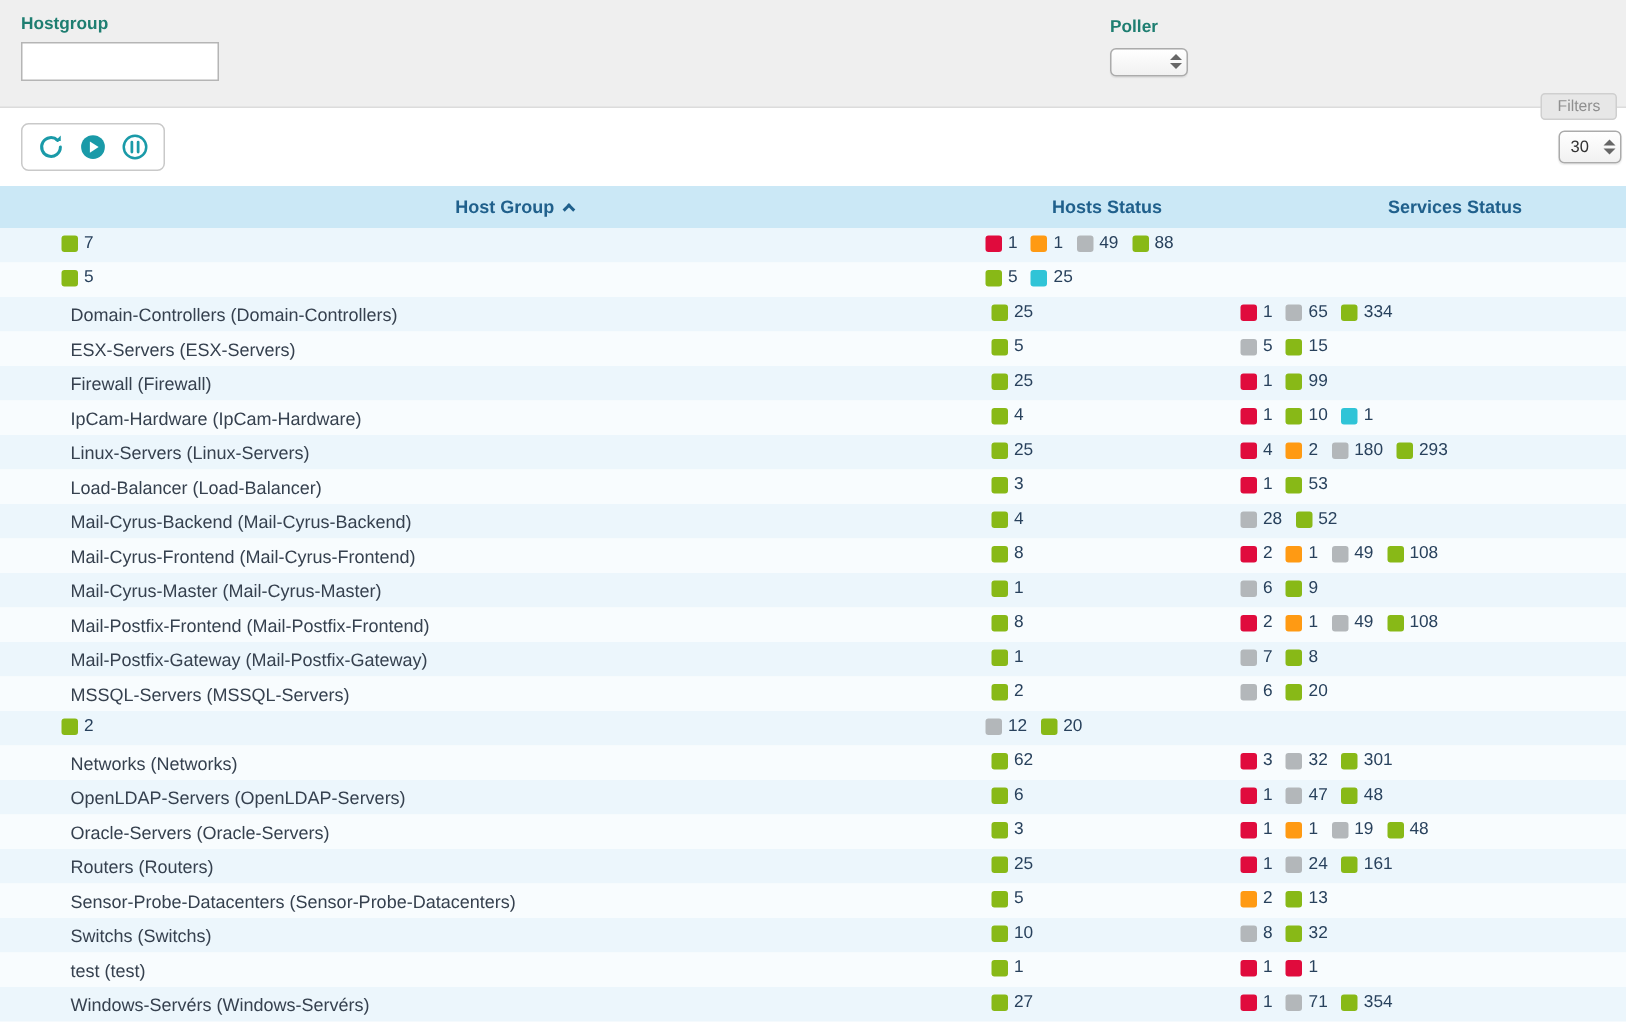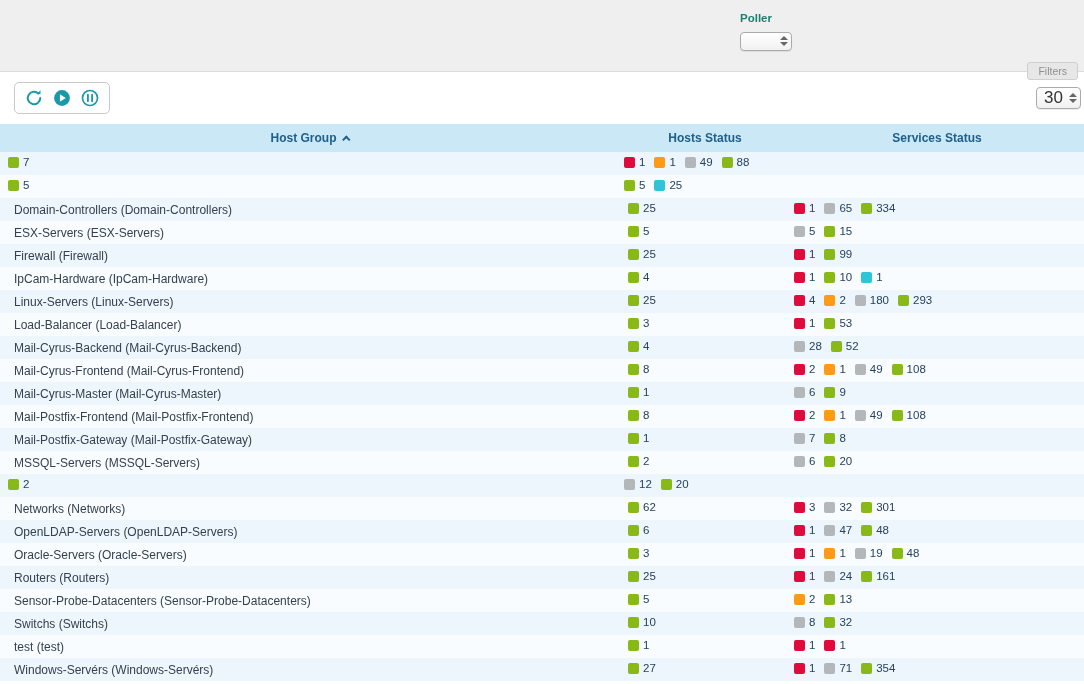--- a/index.html
+++ b/index.html
@@ -24,21 +24,21 @@
     background: #ffffff; padding: 0 6px; font-size: 12px;
     font-family: "Liberation Sans", sans-serif;
   }
   .poller-block { position: absolute; left: 740px; top: 12px; }
   .mini-select {
     display: inline-flex; align-items: center; justify-content: space-between;
     min-width: 52px; height: 19px; padding: 0 3px 0 7px;
     border: 1px solid #ababab; border-radius: 4px;
     background: linear-gradient(#ffffff, #f1f1f1);
     box-shadow: 0 1px 1px rgba(0,0,0,.08);
-    cursor: default; font-size: 17px; color: #333;
+    cursor: default; font-size: 11px; color: #333;
   }
   .arrows { display: inline-flex; flex-direction: column; gap: 2px; margin-left: 6px; }
   .arrows .up {
     width: 0; height: 0; border-left: 4px solid transparent;
     border-right: 4px solid transparent; border-bottom: 4px solid #666;
   }
   .arrows .down {
     width: 0; height: 0; border-left: 4px solid transparent;
     border-right: 4px solid transparent; border-top: 4px solid #666;
   }
@@ -56,21 +56,21 @@
   .btn-group {
     display: inline-flex; align-items: center; gap: 8px;
     border: 1px solid #c9c9c9; border-radius: 5px;
     background: #ffffff; padding: 5px 9px;
   }
   .icon-btn { width: 20px; height: 20px; cursor: pointer; display: inline-flex; }
   .icon-btn svg { width: 100%; height: 100%; }
   .page-select { min-width: 42px; height: 22px; }
 
   
-  .grid-row { display: grid; grid-template-columns: 620px 170px 294px; }
+  .grid-row { display: grid; grid-template-columns: 620px 170px 294px; padding-left: 33px; }
   .thead {
     background: #cbe8f6; color: #20608c; font-weight: bold;
     font-size: 12px; height: 28px; align-items: center;
   }
   .thead .th { text-align: center; cursor: pointer; }
   .caret-up {
     display: inline-block; width: 6px; height: 6px;
     border-left: 2px solid #20608c; border-top: 2px solid #20608c;
     transform: rotate(45deg) translateY(1px); margin-left: 7px;
   }
@@ -82,20 +82,24 @@
   .cell.hosts { padding-left: 8px; }
   .cell.services { padding-left: 4px; }
   .status { display: inline-flex; align-items: center; margin-right: 9px; cursor: pointer; }
   .sq { width: 11px; height: 11px; border-radius: 2px; display: inline-block; margin-right: 4px; }
   .num { color: #28415c; font-size: 11.5px; }
 </style>
 </head>
 <body>
 
 <div class="filter-panel">
+  <div class="hostgroup-block">
+    <span class="filter-label">Hostgroup</span>
+    <input type="text" value="" style="">
+  </div>
   <div class="poller-block">
     <span class="filter-label">Poller</span>
     <span class="mini-select">
       <span></span>
       <span class="arrows">
         <span class="up"></span>
           <span class="down"></span>
       </span>
     </span>
   </div>

